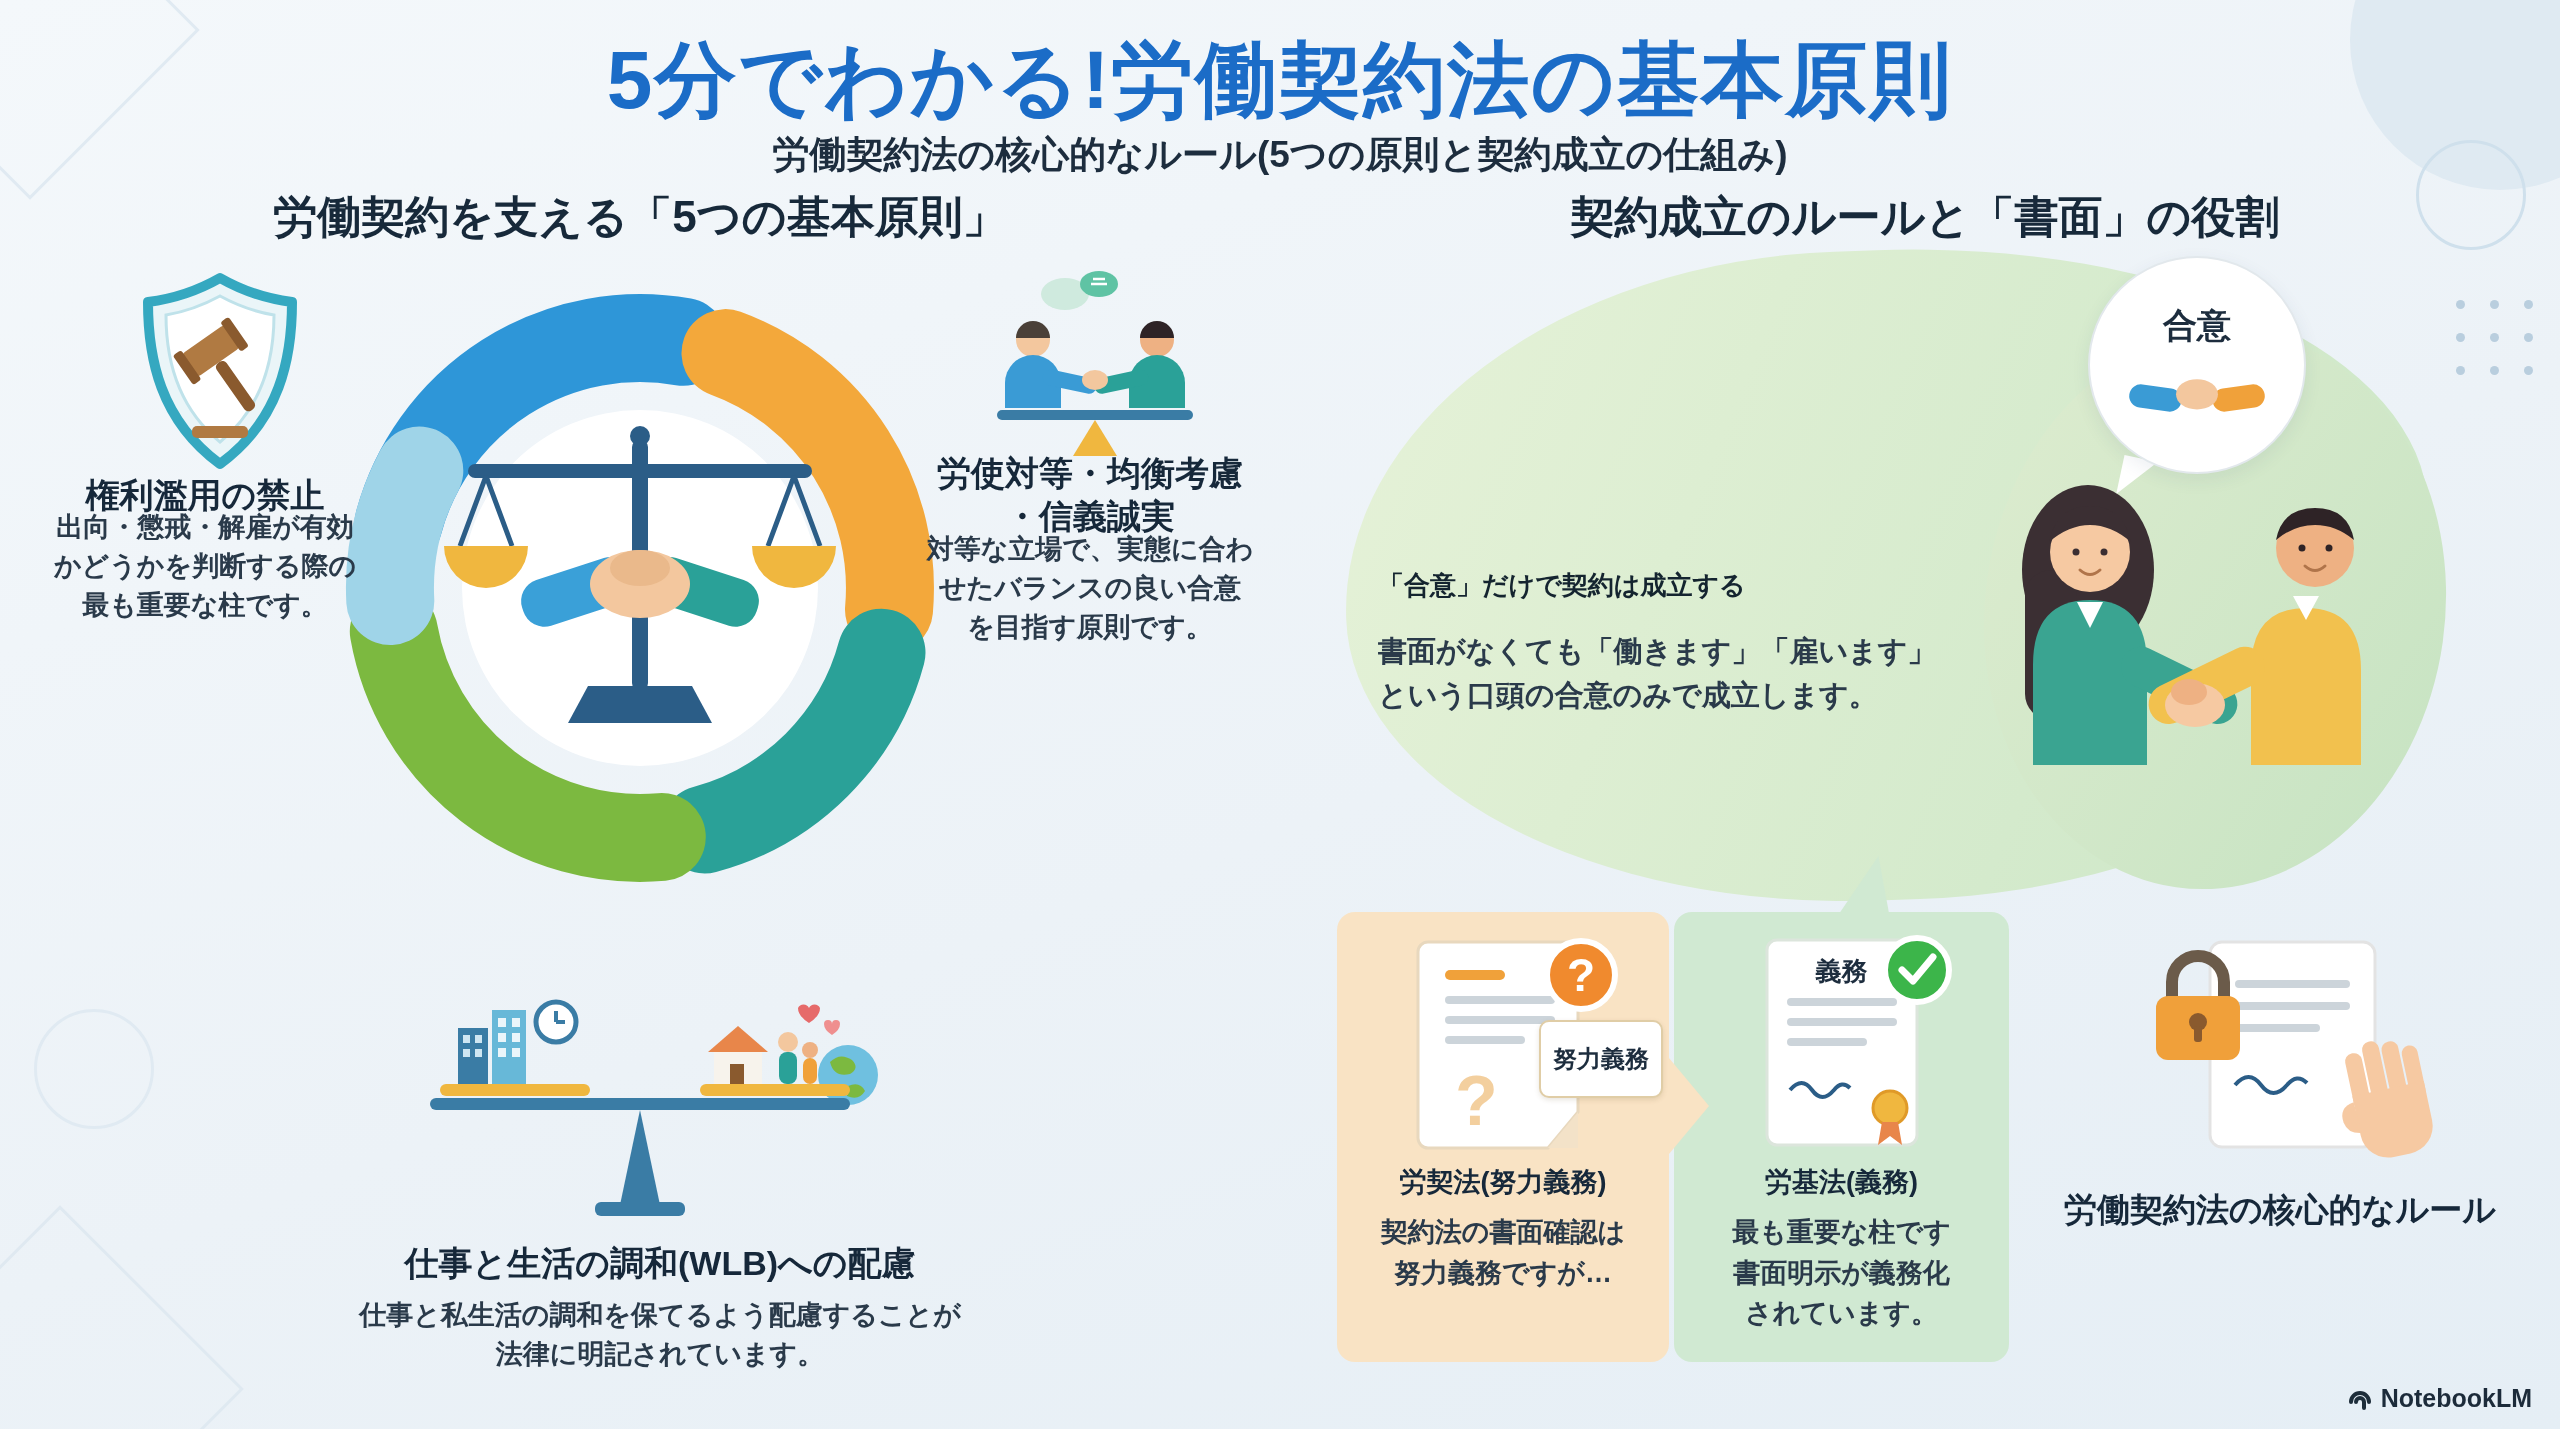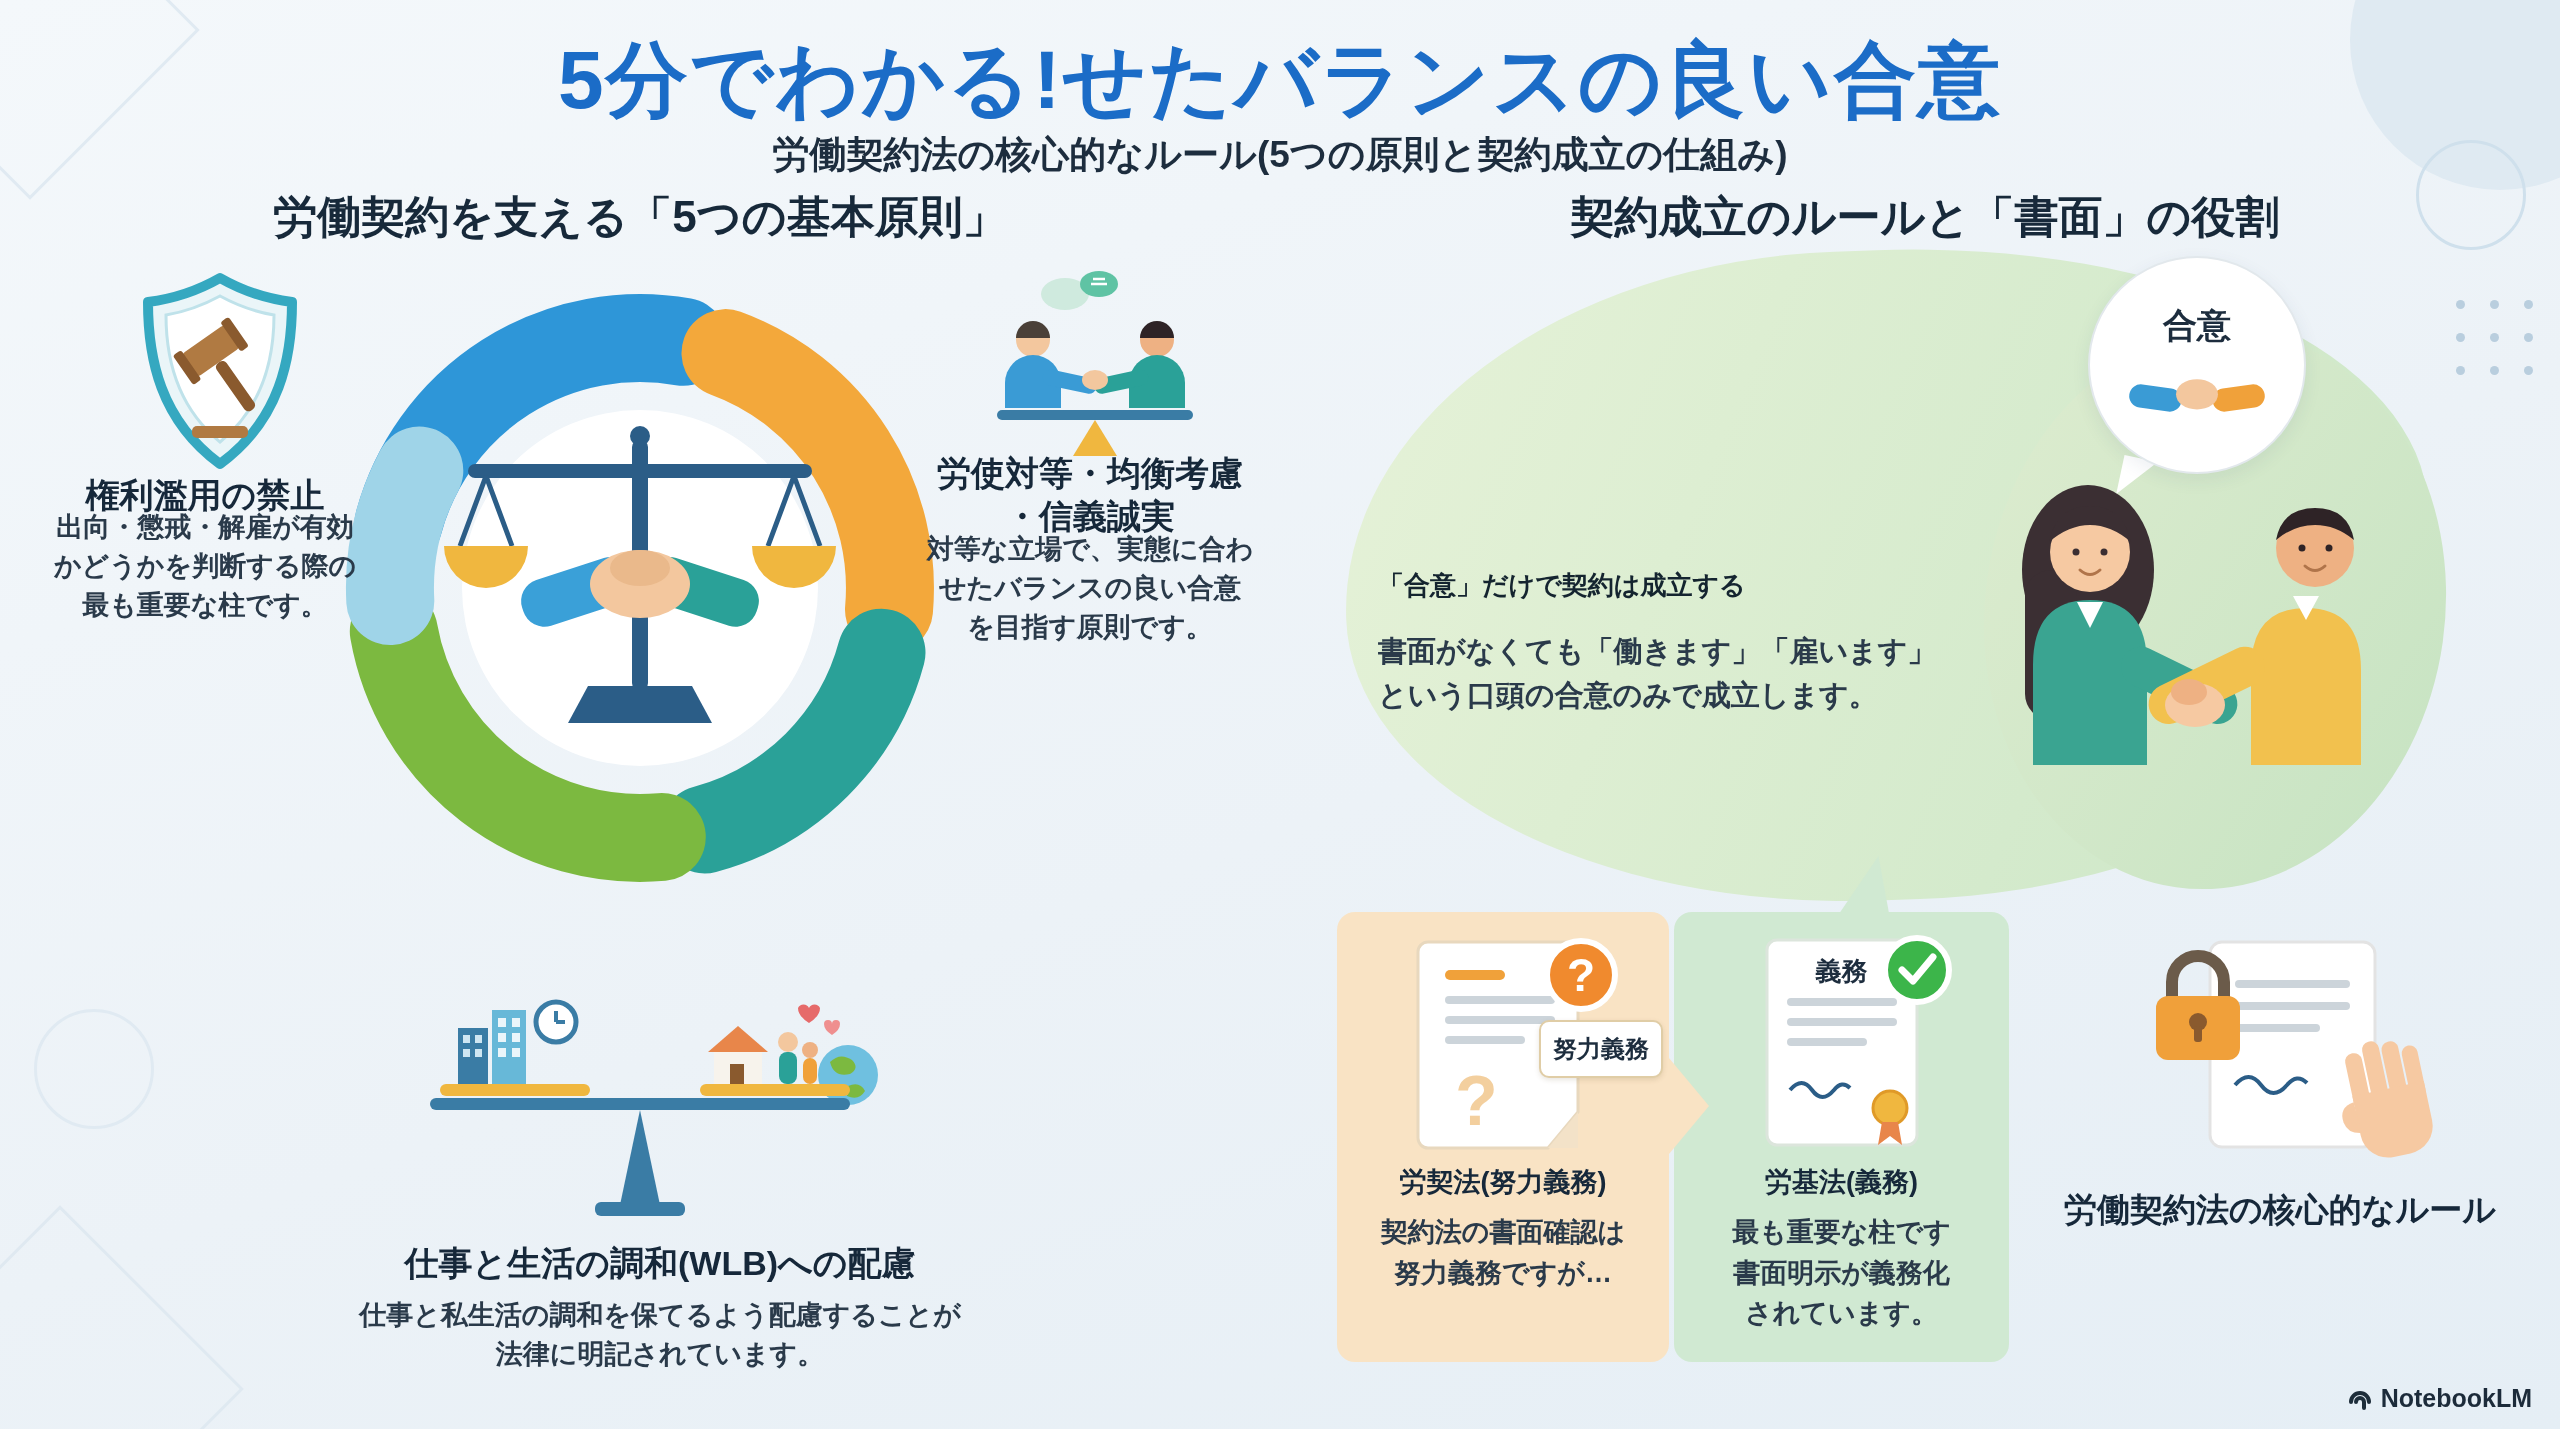--- a/index.html
+++ b/index.html
@@ -85,21 +85,21 @@
   .green-tail {
     position:absolute; z-index:0; left:1845px; top:856px; width:0; height:0;
     border-bottom:60px solid #d0e9d2; border-left:26px solid transparent; border-right:26px solid transparent;
     transform:skewX(-14deg);
   }
   .card svg { display:block; margin:18px auto 0 auto; }
   .card-heading { position:absolute; top:252px; left:0; width:100%; text-align:center; font-size:27px; font-weight:800; color:#16283a; }
   .card-body { position:absolute; top:300px; left:0; width:100%; text-align:center; font-size:27px; font-weight:600; color:#2a3a4a; white-space:pre-line; line-height:1.5; }
   .effort-badge {
     position:absolute; top:108px; right:6px; background:#ffffff; border:2px solid #e0cda6;
-    border-radius:10px; padding:11px 12px; font-size:24px; font-weight:700; color:#1d2d3e;
+    border-radius:10px; padding:21px 12px; font-size:24px; font-weight:700; color:#1d2d3e;
     box-shadow:0 2px 5px rgba(100,80,40,0.15);
   }
   .duty-label { position:absolute; top:42px; left:0; width:100%; text-align:center; font-size:26px; font-weight:800; color:#1d2d3e; }
   .written-svg { position:absolute; z-index:2; left:2120px; top:920px; }
   .written-heading { position:absolute; z-index:2; left:2020px; top:1188px; width:520px; text-align:center; font-size:33px; font-weight:800; color:#16283a; }
   .written-body { position:absolute; z-index:2; left:2040px; top:1240px; width:480px; text-align:center; font-size:27px; font-weight:600; color:#2a3a4a; white-space:pre-line; line-height:1.5; }
   
   .footer-brand {
     position:absolute; z-index:2; right:28px; top:1384px;
     display:flex; align-items:center; gap:8px; font-size:25px; font-weight:700; color:#1c2b3a;
@@ -120,21 +120,21 @@
       <span></span>
       <span></span>
       <span></span>
       <span></span>
       <span></span>
   </div>
   <div class="deco deco-square-tl"></div>
   <div class="deco deco-square-bl"></div>
   <div class="deco deco-ring-bl"></div>
 
-  <h1 class="title">5分でわかる!せたバランスの良い合意</h1>
+  <h1 class="title">5分でわかる!労働契約法の基本原則</h1>
   <p class="subtitle">労働契約法の核心的なルール(5つの原則と契約成立の仕組み)</p>
 
   <h2 class="section-title principles-title">労働契約を支える「5つの基本原則」</h2>
 
   <svg class="cycle-svg" width="640" height="640" viewBox="0 0 640 640">
     <path d="M78.5,255.3 A250,250 0 0 1 363.4,73.8" stroke="#2e96d8" stroke-width="88" fill="none" stroke-linecap="round"></path>
     <path d="M405.5,85.1 A250,250 0 0 1 569.0,341.8" stroke="#f3a83b" stroke-width="88" fill="none" stroke-linecap="round"></path>
     <path d="M561.5,384.7 A250,250 0 0 1 384.7,561.5" stroke="#2aa198" stroke-width="88" fill="none" stroke-linecap="round"></path>
     <path d="M341.8,569.0 A250,250 0 0 1 73.8,363.4" stroke="#7cb940" stroke-width="88" fill="none" stroke-linecap="round"></path>
     <path d="M70.3,333.1 A250,250 0 0 1 99.3,202.6" stroke="#9fd4e8" stroke-width="88" fill="none" stroke-linecap="round"></path>

